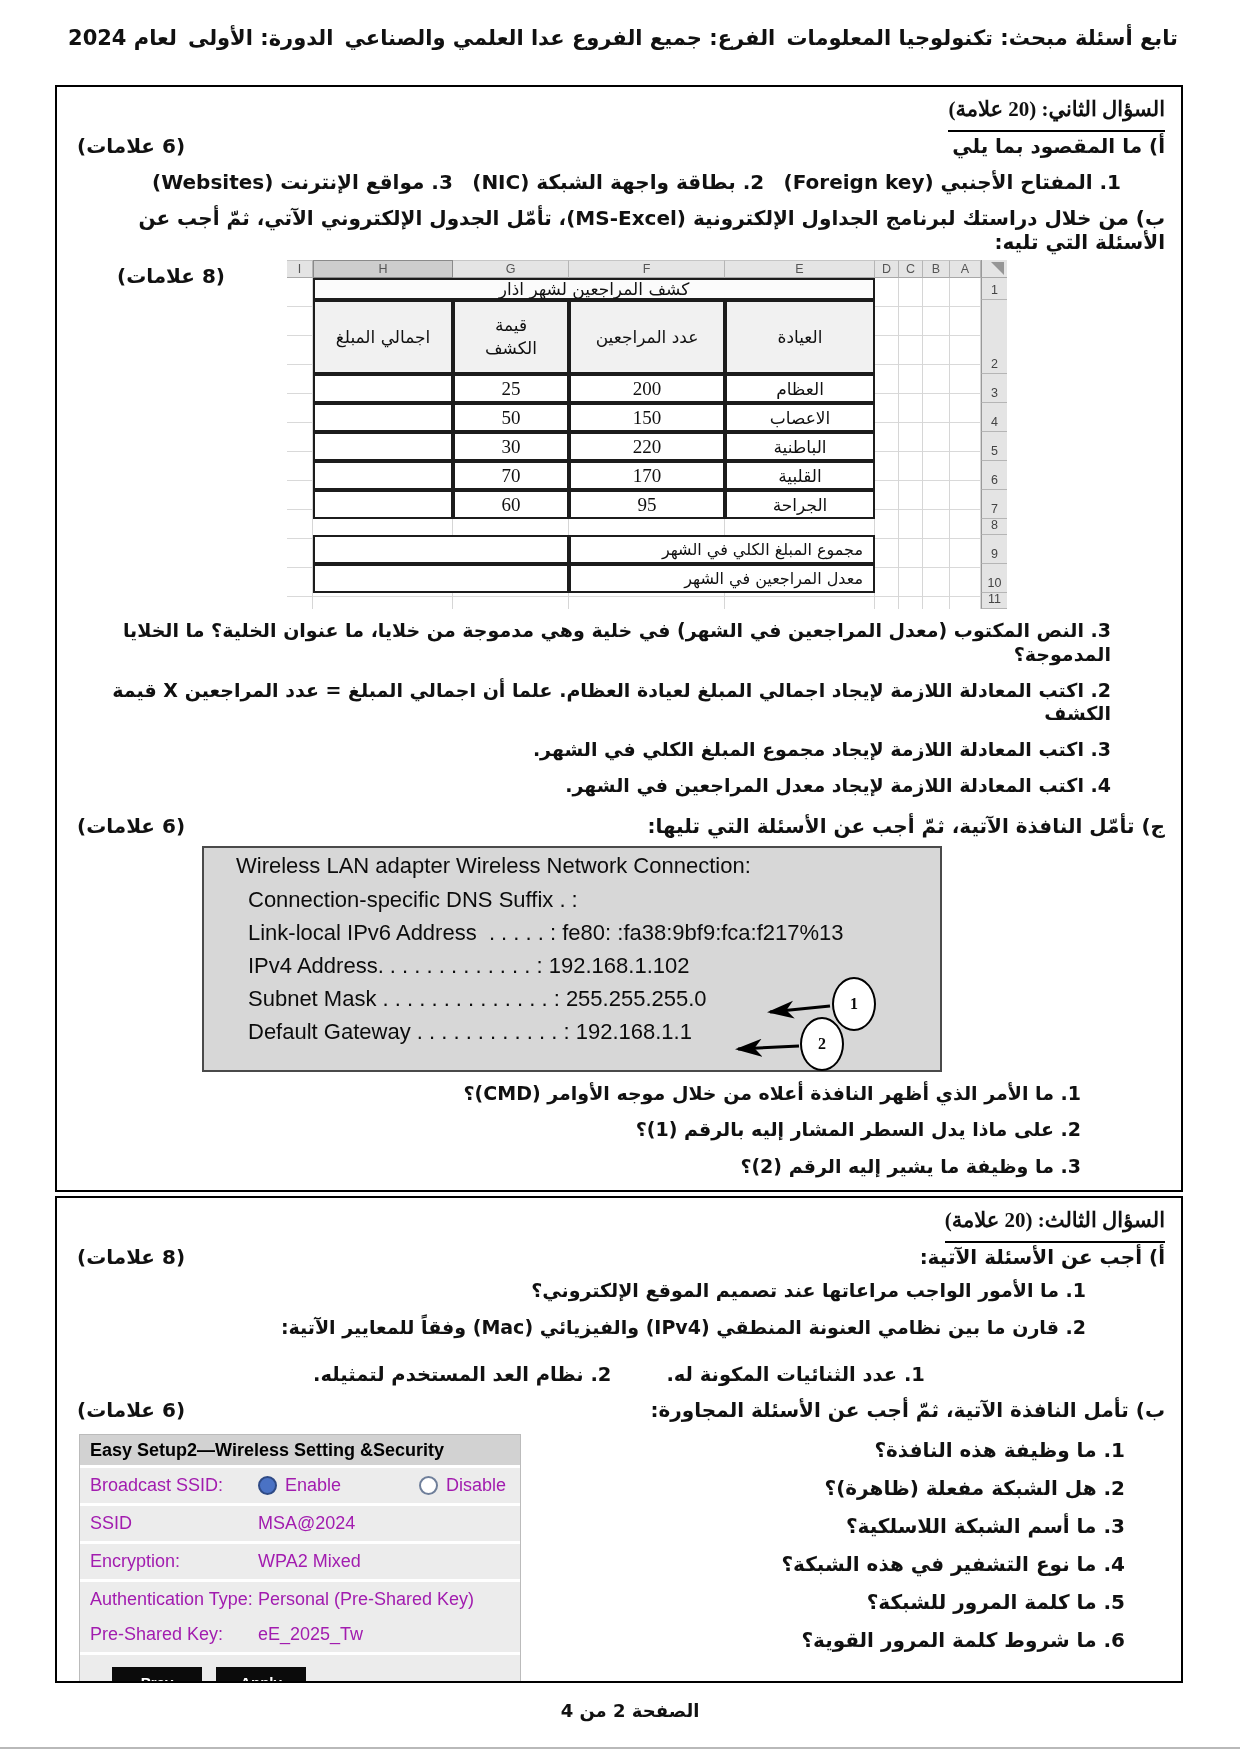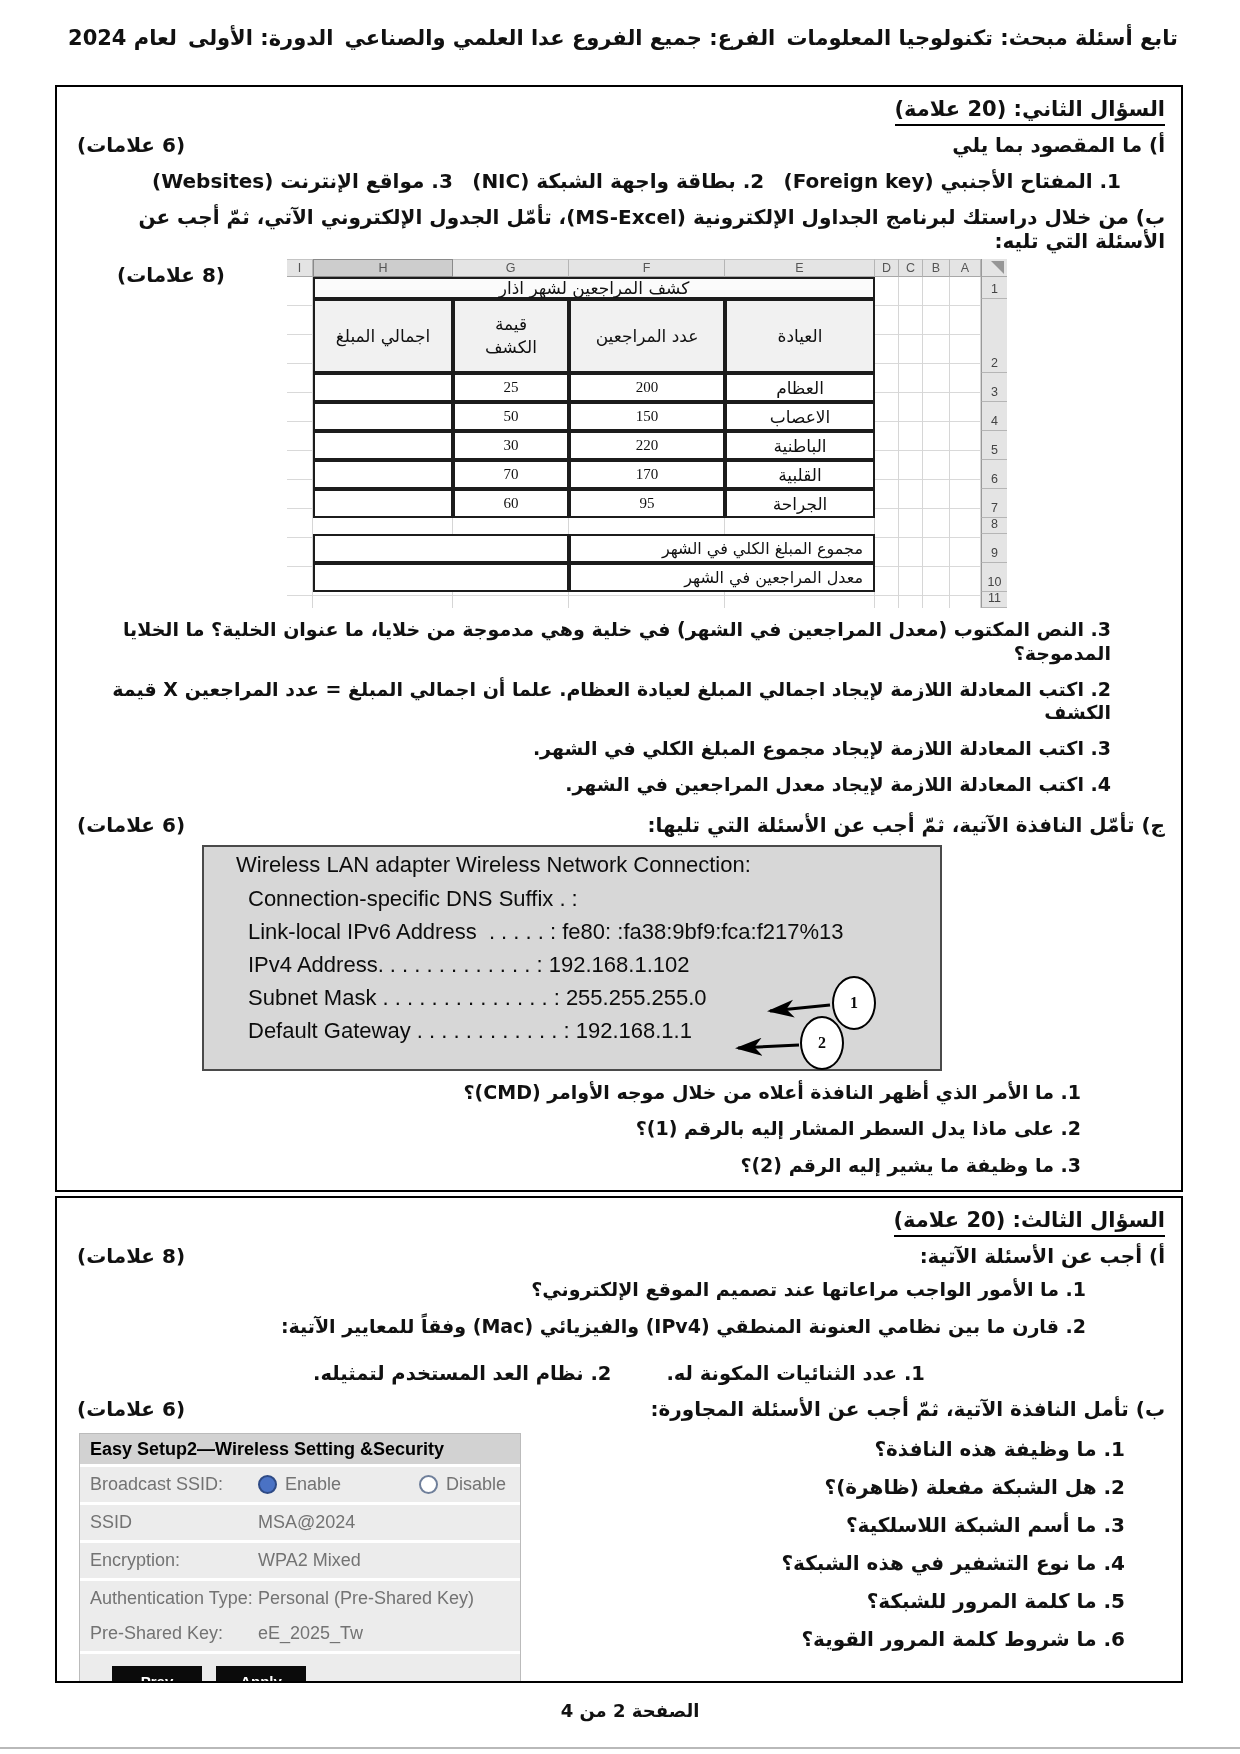--- a/index.html
+++ b/index.html
@@ -8,21 +8,21 @@
 
   
   .page-header { position:absolute; top:26px; left:68px; right:62px; display:flex; justify-content:space-between; direction:rtl; font-weight:700; font-size:21px; }
 
   
   .box { position:absolute; left:55px; width:1128px; border:2px solid #000; background:#fff; overflow:hidden; }
   .box1 { top:85px; height:1107px; }
   .box2 { top:1196px; height:487px; }
 
   .sec-title { text-align:right; padding:10px 16px 0; direction:rtl; }
-  .sec-title span { font-size:21px; font-weight:700; border-bottom:2.5px solid #000; padding-bottom:3px; }
+  .sec-title span { font-size:21px; font-weight:700; border-bottom:2.5px solid #000; padding-bottom:9px;font-family:Liberation Serif, serif; }
 
   .row-between { display:flex; justify-content:space-between; align-items:baseline; direction:rtl; padding:12px 16px 0 20px; font-size:20px; font-weight:700; }
   .marks { font-weight:700; }
 
   .items-row { display:flex; justify-content:space-between; direction:rtl; padding:12px 60px 0 95px; font-size:20px; font-weight:700; }
 
   .qlist { direction:rtl; padding:10px 70px 0 20px; font-size:19px; font-weight:700; }
   .qlist > div { margin-bottom:13px; line-height:1.25; }
   .qlist.tight > div { margin-bottom:12px; }
 
@@ -39,21 +39,21 @@
   .corner { grid-column:10; grid-row:1; background:#e4e4e4; border-bottom:1px solid #a8a8a8; border-left:1px solid #999; position:relative; }
   .corner::after { content:""; position:absolute; right:3px; top:2px; width:0; height:0; border-top:13px solid #969696; border-left:13px solid transparent; }
   .rn { grid-column:10; background:#e4e4e4; border-left:1px solid #999; border-bottom:1px solid #b5b5b5;
         display:flex; align-items:flex-end; justify-content:center; font-size:12.5px; color:#444; font-family:"Liberation Sans",sans-serif; padding-bottom:2px; }
   .vs { grid-row:2/13; border-right:1px solid #d6d6d6;
         background:repeating-linear-gradient(to bottom, transparent 0 28px, #d9d9d9 28px 29px); }
   .tc { border:2px solid #1c1c1c; background:#fff; display:flex; align-items:center; justify-content:center;
         font-weight:400; text-align:center; direction:rtl; }
   .tc.title { grid-column:2/6; grid-row:2; font-size:17px; background:#fbfbfb; }
   .tc.head  { grid-row:3; font-size:17px; line-height:1.35; background:#f1f1f1; padding:2px 14px; }
-  .tc.num   { font-family:"Liberation Serif","DejaVu Sans",serif; font-size:15px; }
+  .tc.num   { font-family:"Liberation Serif","DejaVu Sans",serif; font-size:19px; }
   .tc.clin  { font-size:17px; }
   .tc.sumlabel { grid-column:4/6; font-size:16px; justify-content:flex-start; padding-right:10px; }
   .tc.sumempty { grid-column:2/4; }
 
   
   .cmd-wrap { padding:8px 0 0 145px; }
   .cmd-window { position:relative; width:740px; height:226px; background:#d7d7d7; border:2px solid #4a4a4a;
                 font-family:"Liberation Sans",sans-serif; font-size:22px; color:#0c0c0c; padding-top:2px; }
   .cmd-title { line-height:31px; padding-left:32px; margin-bottom:2px; }
   .cmd-line { line-height:33px; padding-left:44px; white-space:pre; }
@@ -63,21 +63,21 @@
   .callout.c2 { left:596px; top:169px; }
   .arrows { position:absolute; left:0; top:0; z-index:1; }
 
   
   .criteria { display:flex; direction:rtl; justify-content:center; gap:55px; font-size:19.5px; font-weight:700; padding-top:10px; }
 
   
   .twocol { display:flex; direction:ltr; padding:12px 0 0 22px; }
   .setup-window { width:442px; border:1px solid #bbb; font-family:"Liberation Sans",sans-serif; }
   .su-header { background:#d2d2d2; border-bottom:3px solid #fff; padding:5px 10px 4px; font-size:18px; font-weight:700; color:#000; }
-  .su-row { display:flex; align-items:center; background:#ececec; border-bottom:3px solid #fff; padding:7px 10px; font-size:18px; color:#737373; }
+  .su-row { display:flex; align-items:center; background:#ececec; border-bottom:3px solid #fff; padding:7px 10px; font-size:18px; color:#a21caf; }
   .su-row.nosep { border-bottom:none; }
   .su-label { width:168px; flex:none; }
   .radio-group { display:flex; align-items:center; gap:8px; }
   .radio { width:19px; height:19px; border-radius:50%; flex:none; }
   .radio.on  { background:#4a72c4; border:2px solid #2e4a85; }
   .radio.off { background:#fff; border:2px solid #6f7f9a; }
   .gap { width:78px; flex:none; }
   .su-buttons { display:flex; gap:14px; background:#ececec; padding:12px 10px 14px 32px; }
   .su-btn { width:90px; height:31px; background:#0b0b0b; color:#fff; display:flex; align-items:center; justify-content:center;
             font-size:15px; font-weight:700; border:none; cursor:pointer; }

